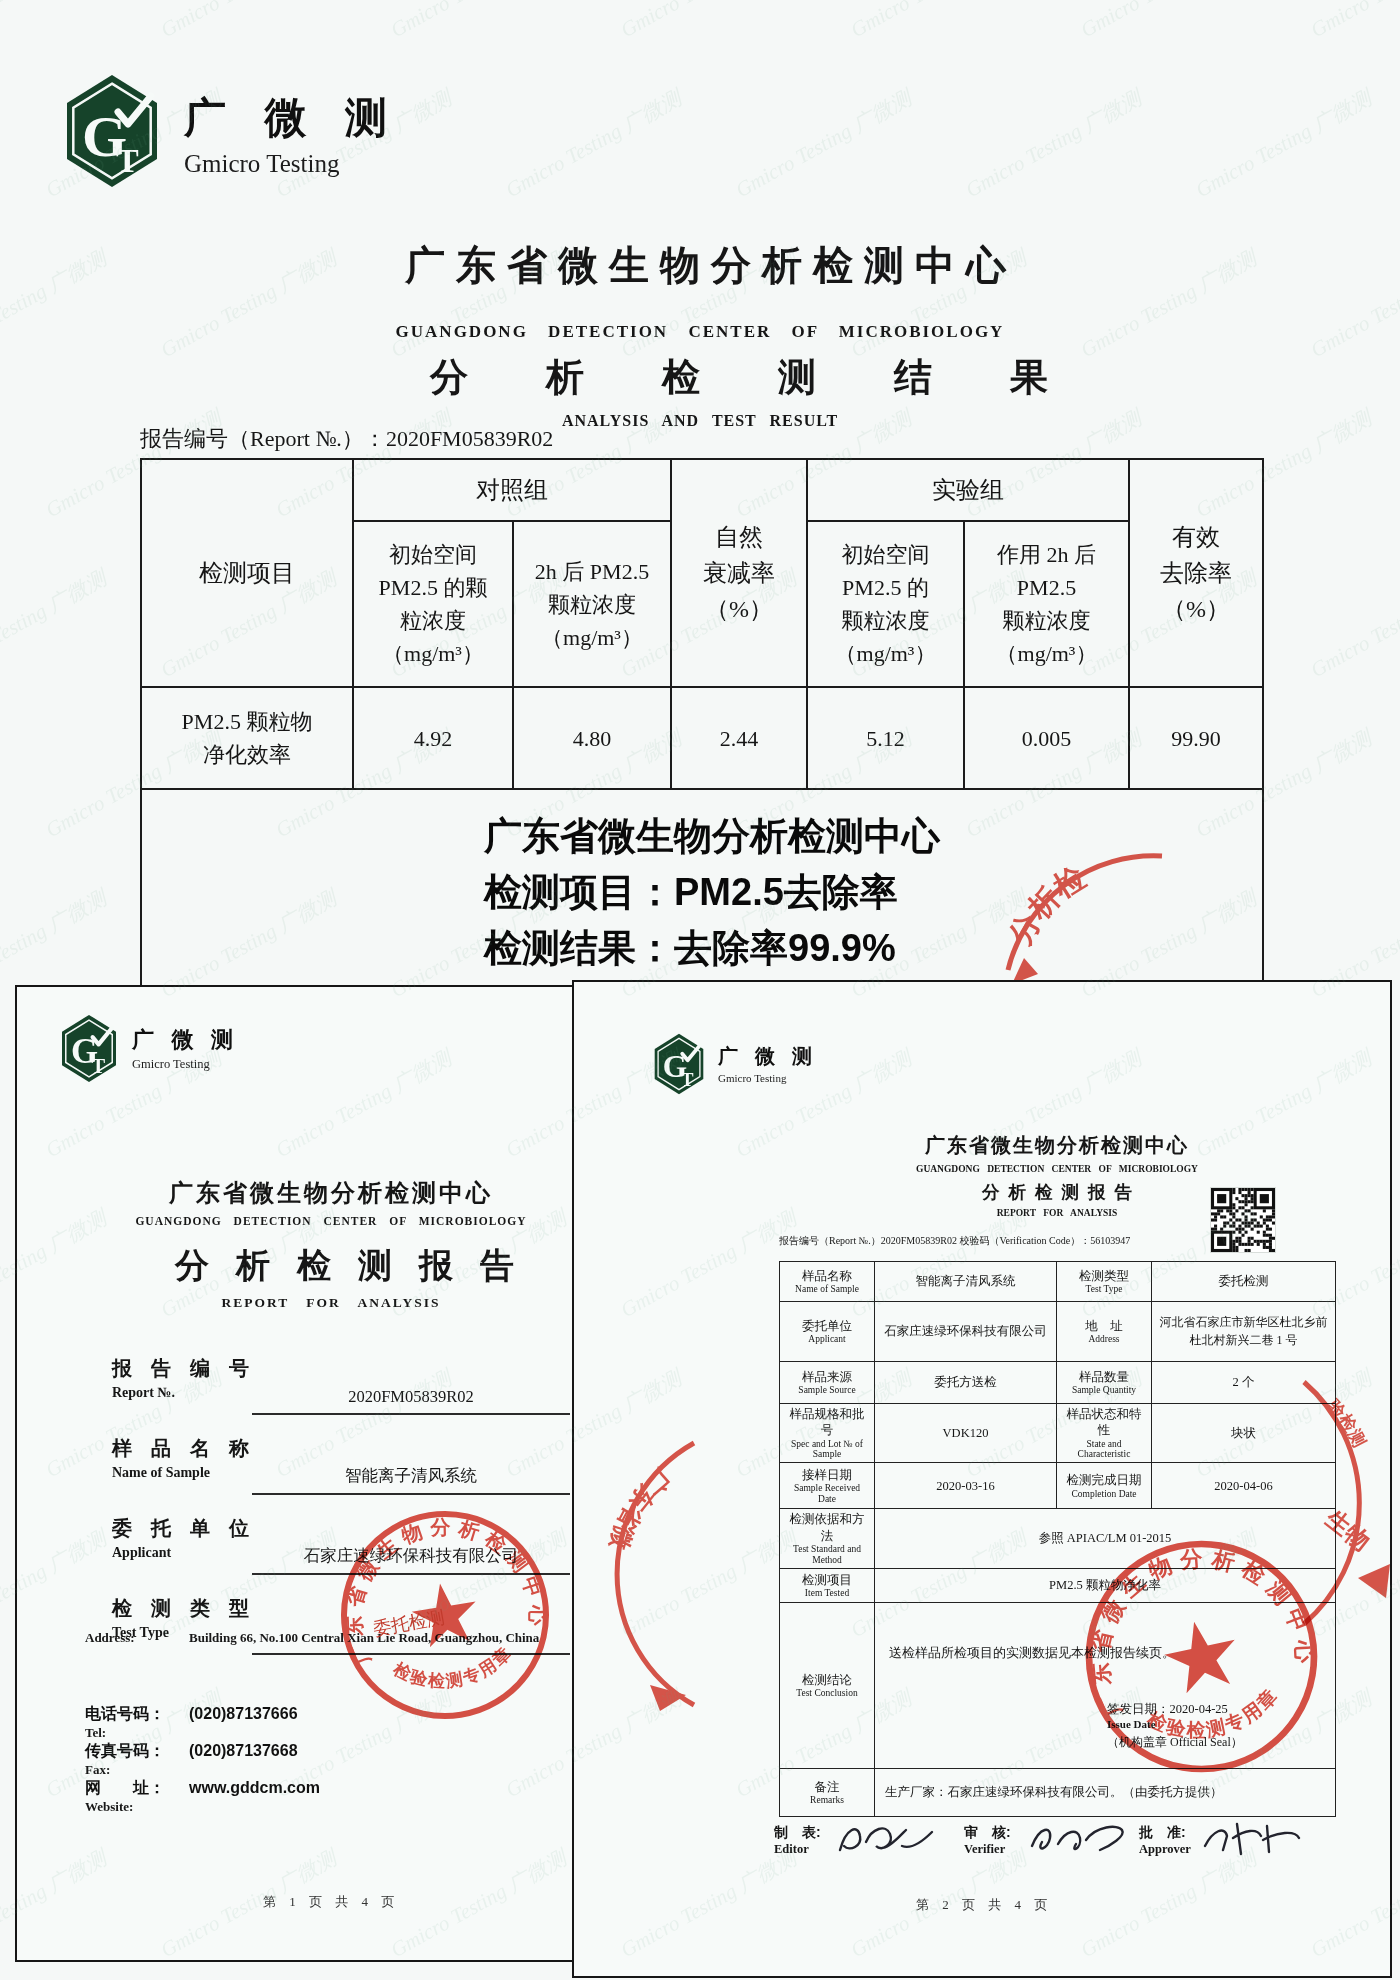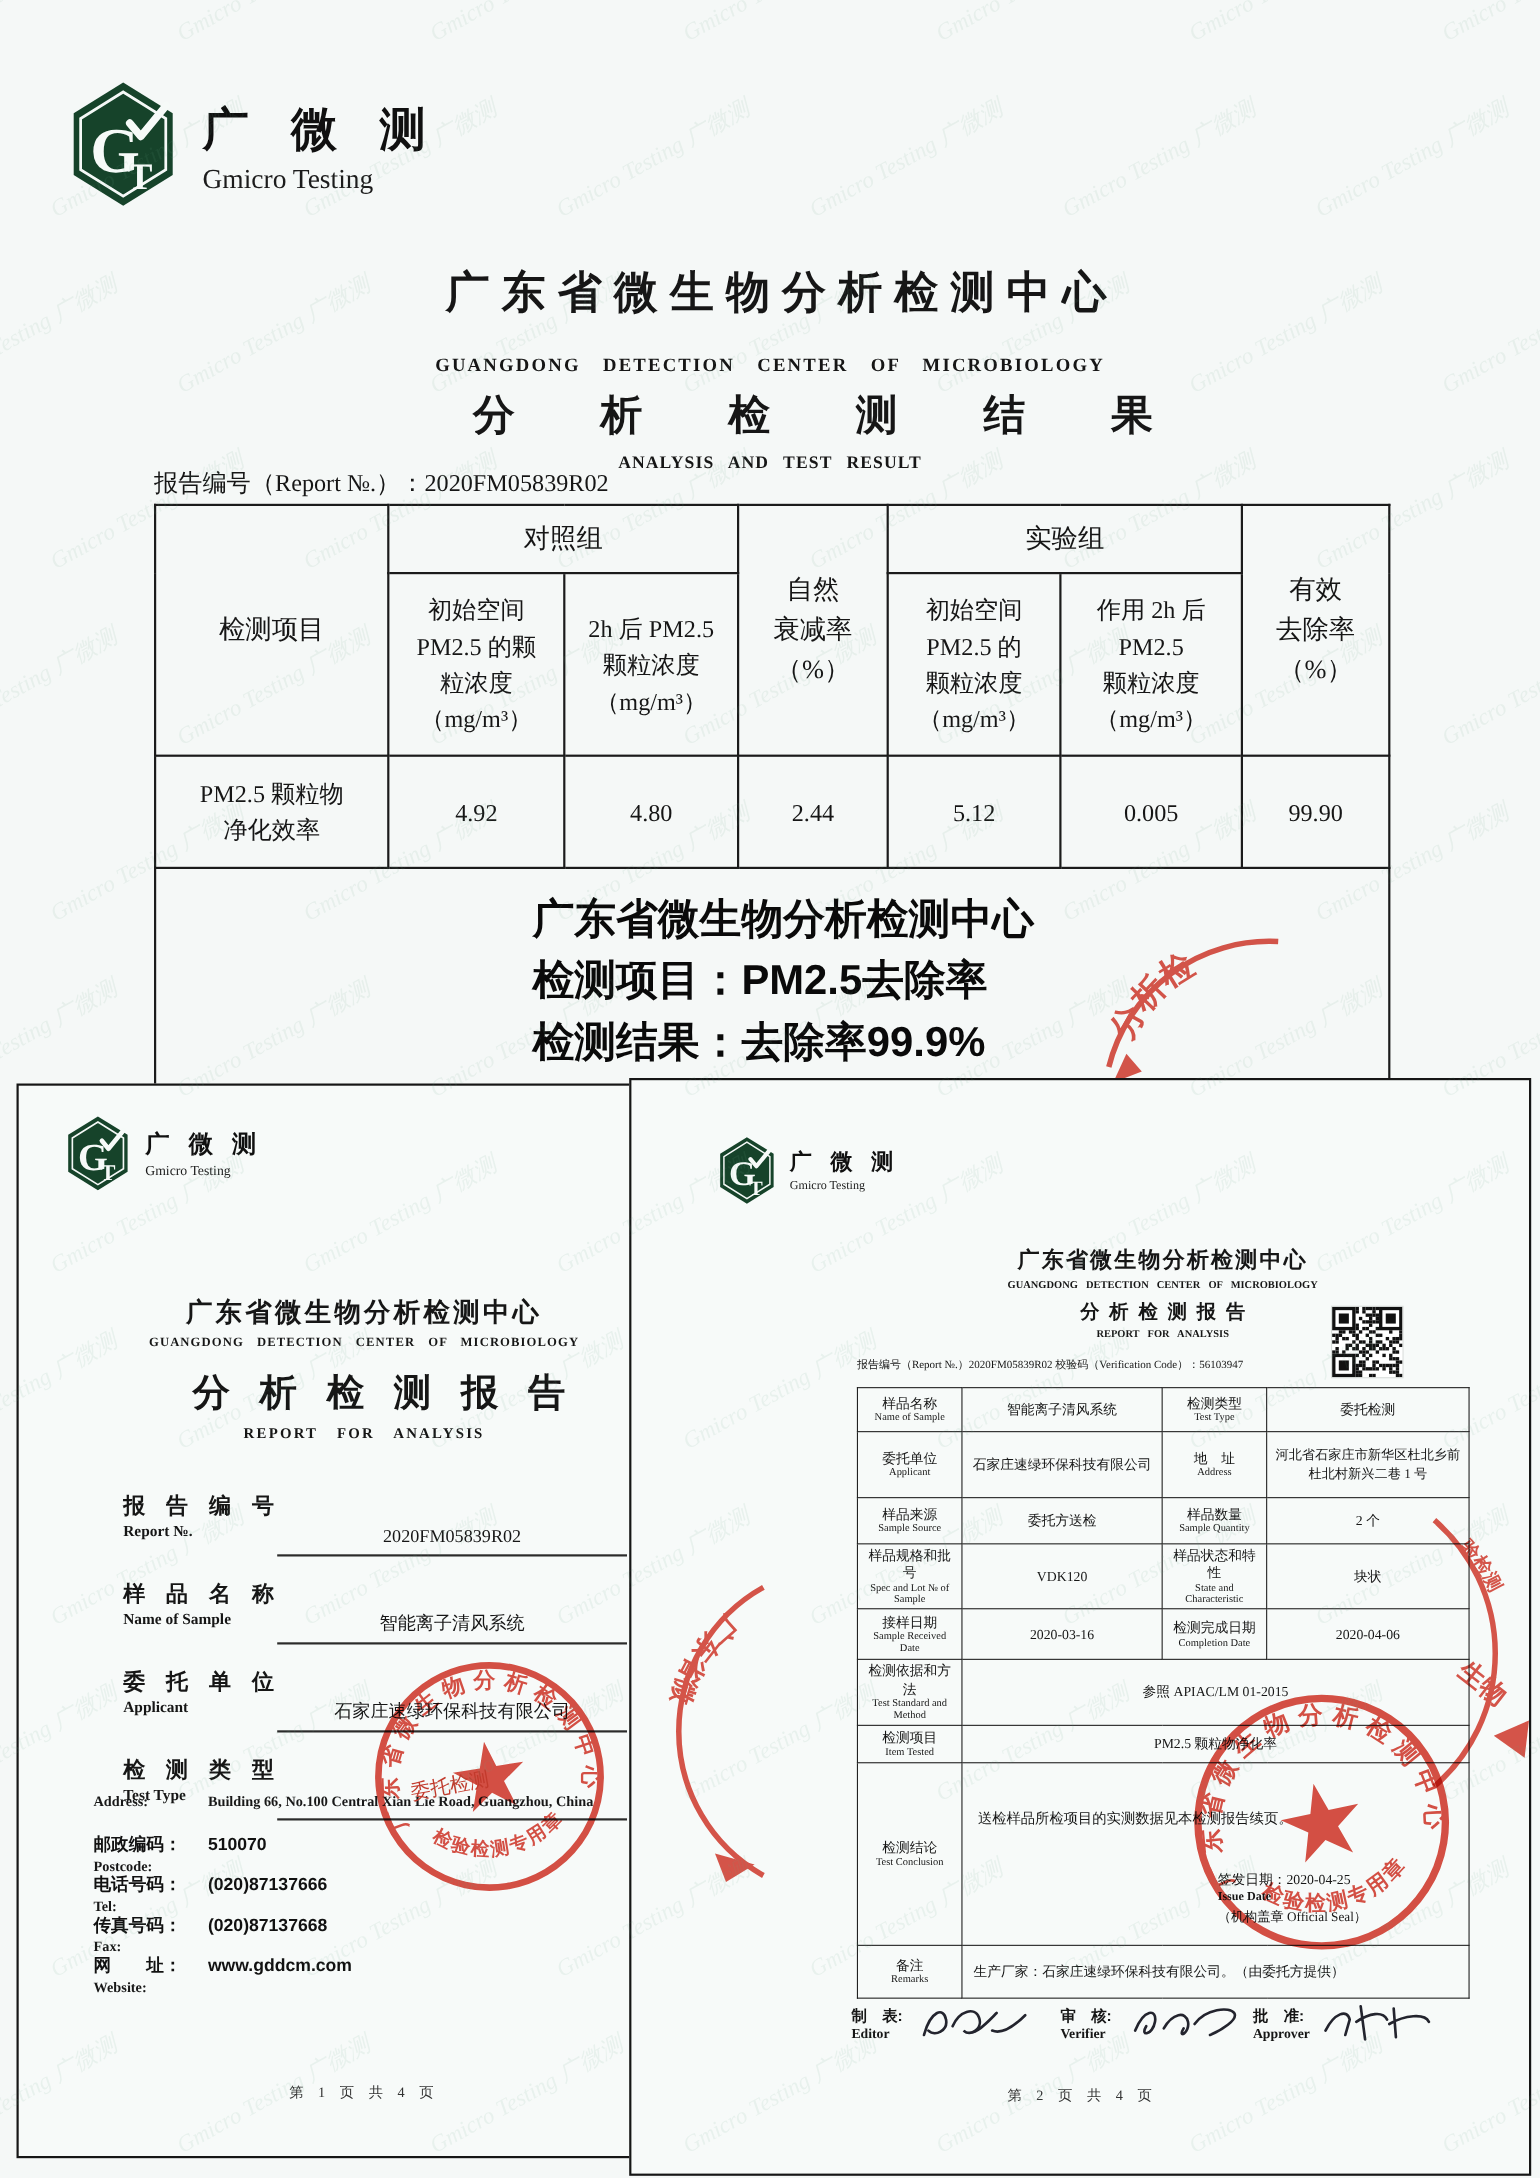--- a/index.html
+++ b/index.html
@@ -323,24 +323,20 @@
       <circle cx="110" cy="110" r="101" fill="none" stroke="#d5382b" stroke-width="6"></circle>
       <path id="sealTop1" d="M 33 150 A 85 85 0 1 1 187 150" fill="none"></path>
       <text class="seal-ring"><textPath href="#sealTop1" startOffset="2%">广东省微生物分析检测中心</textPath></text>
       <path d="M110,78 L117.6,101.5 L142.3,101.5 L122.4,116 L130,139.5 L110,125 L90,139.5 L97.6,116 L77.7,101.5 L102.4,101.5 Z" fill="#d5382b"></path>
       <path id="sealBot1" d="M 36 144 A 92 92 0 0 0 184 144" fill="none"></path>
       <text class="seal-bottom"><textPath href="#sealBot1" startOffset="50%" text-anchor="middle">检验检测专用章</textPath></text>
     </svg>
 
     <div class="crow" style="top:643px;">
       <div class="c-en"><span class="c-label">Address:</span><span>Building 66, No.100 Central Xian Lie Road, Guangzhou, China</span></div>
-    </div>
-    <div class="crow" style="top:681px;">
-      <div class="c-cn"><span class="c-label">邮政编码：</span><span>510070</span></div>
-      <div class="c-en"><span class="c-label">Postcode:</span><span></span></div>
     </div>
     <div class="crow" style="top:717px;">
       <div class="c-cn"><span class="c-label">电话号码：</span><span>(020)87137666</span></div>
       <div class="c-en"><span class="c-label">Tel:</span><span></span></div>
     </div>
     <div class="crow" style="top:754px;">
       <div class="c-cn"><span class="c-label">传真号码：</span><span>(020)87137668</span></div>
       <div class="c-en"><span class="c-label">Fax:</span><span></span></div>
     </div>
     <div class="crow" style="top:791px;">

